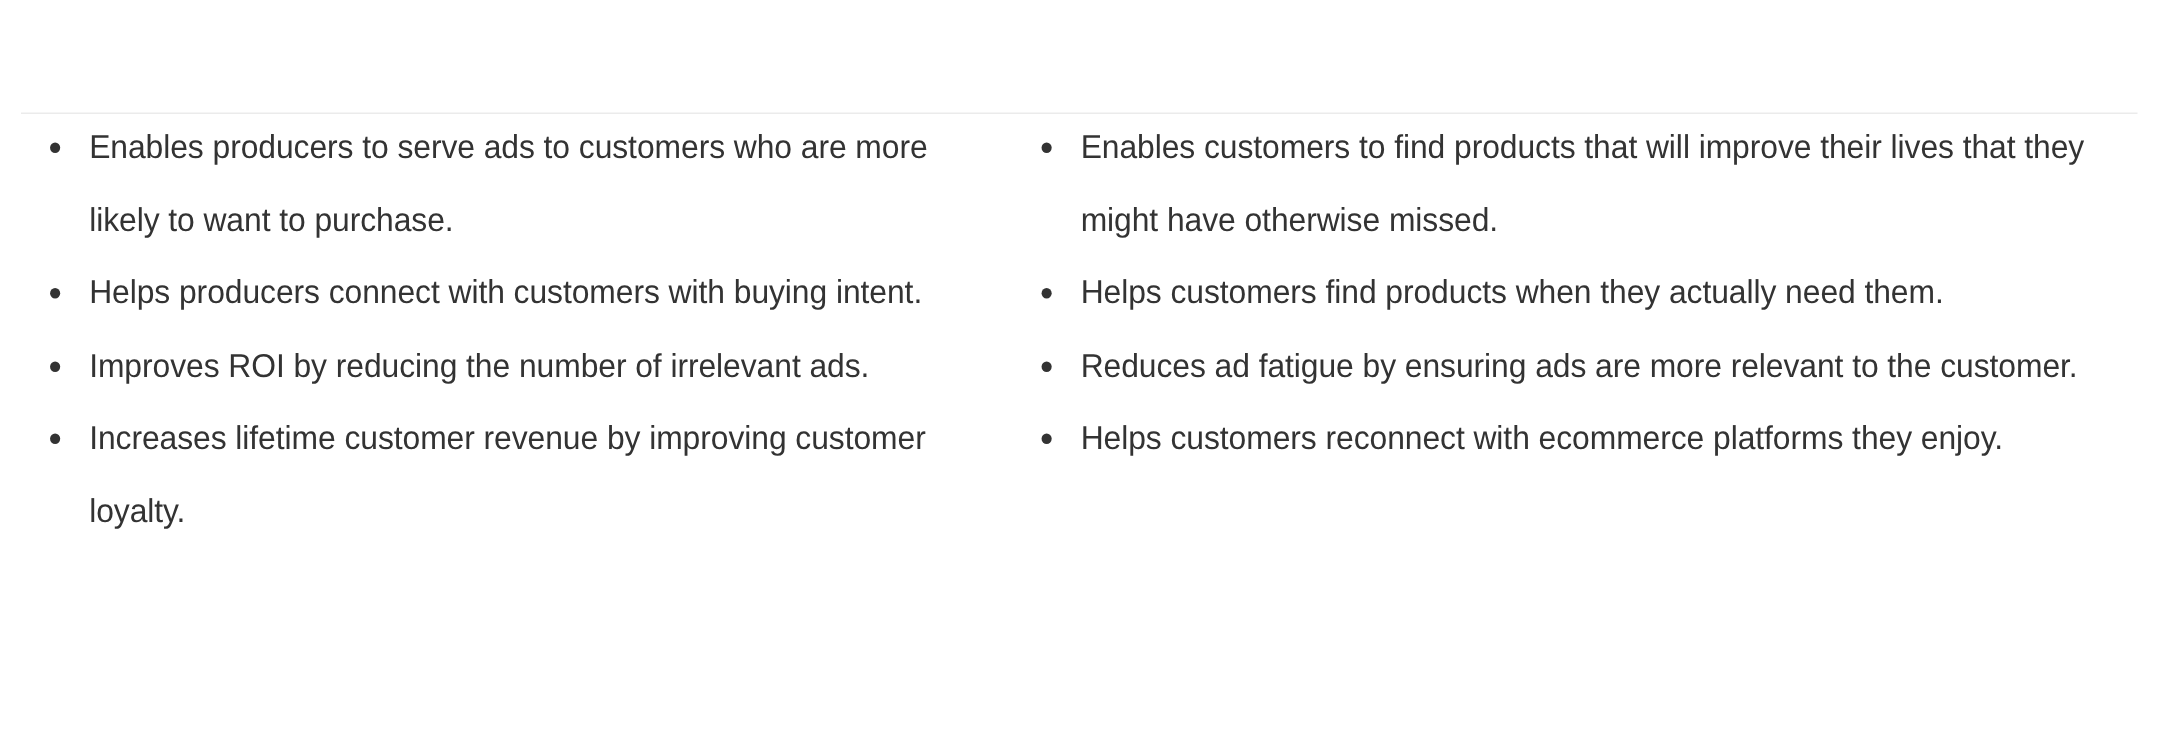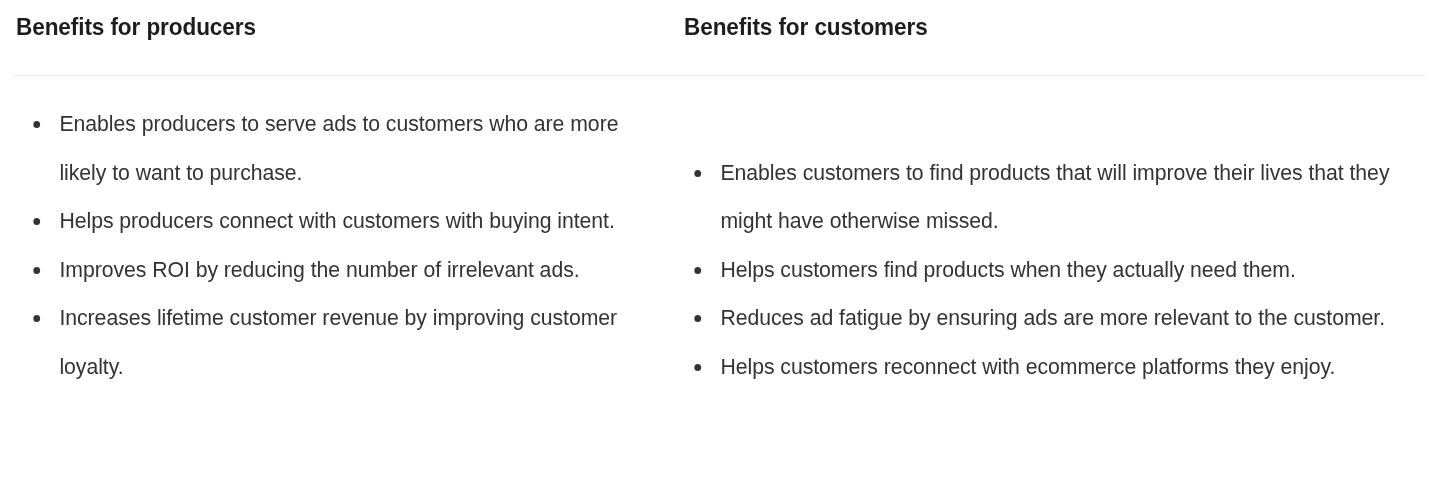--- a/index.html
+++ b/index.html
@@ -58,25 +58,25 @@
     top: 75px;
     left: 14px;
     width: 1411px;
     height: 1px;
     background: #ebebeb;
   }
 
   
   .body-row {
     position: absolute;
-    top: 100px;
+    top: 74px;
     left: 0;
     width: 1424px;
     display: flex;
-    align-items: flex-end;
+    align-items: flex-start;
   }
 
   .col-body {
     box-sizing: border-box;
   }
   .col-body.col-1 { width: 668px; padding-left: 16px; }
   .col-body.col-2 { width: 772px; padding-left: 16px; }
 
   .bullet-list {
     list-style: none;
@@ -111,28 +111,20 @@
 
   .bullet-text {
     display: inline;
   }
 </style>
 </head>
 <body>
 
 <div class="benefits-table">
 
-  <div class="header-row">
-    <div class="col-head col-1">
-      <h3 class="col-head-title">Benefits for producers</h3>
-    </div>
-    <div class="col-head col-2">
-      <h3 class="col-head-title">Benefits for customers</h3>
-    </div>
-  </div>
 
   <div class="divider"></div>
 
   <div class="body-row">
 
     <div class="col-body col-1">
       <ul class="bullet-list">
         <li>
           <span class="bullet-dot"></span>
           <span class="bullet-text">Enables producers to serve ads to customers who are more likely to want to purchase.</span>

